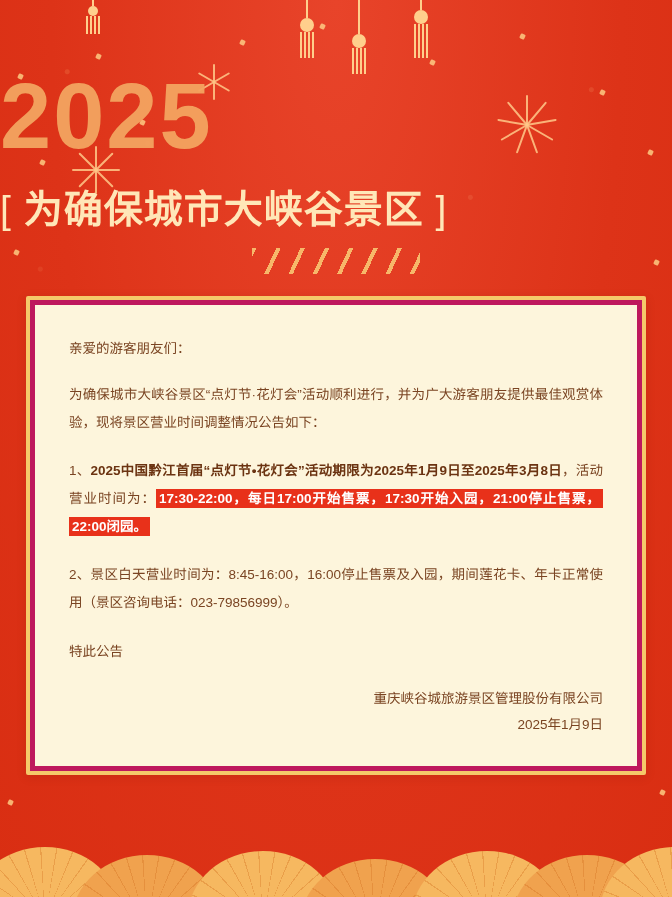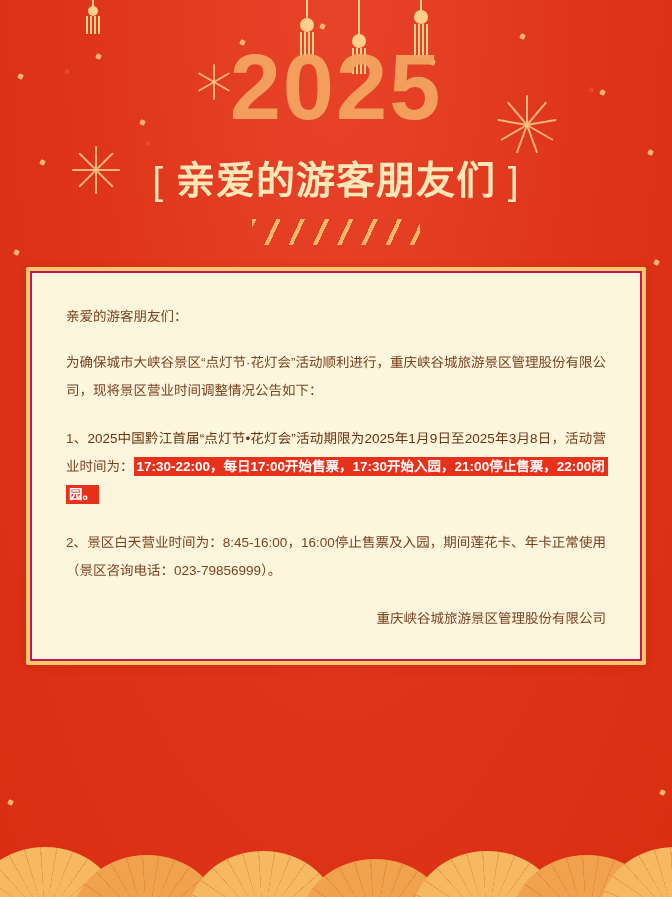--- a/index.html
+++ b/index.html
@@ -81,22 +81,22 @@
   .tassel .skirt {
     width: 16px;
     margin: 0 auto;
     height: 26px;
     background: repeating-linear-gradient(90deg,#ffcf8c 0 2px, transparent 2px 4px);
   }
 
   
   .header {
     position: relative;
-    padding-top: 44px;
-    text-align: center;
+    padding-top: 73px;
+    text-align: left;
   }
   .year {
     font-family: "Liberation Sans", "DejaVu Sans", sans-serif;
     font-size: 92px;
     font-weight: 700;
     letter-spacing: 2px;
     color: #f4a460;
     opacity: .95;
     line-height: .95;
     text-shadow: 0 0 1px rgba(0,0,0,.06);
@@ -131,33 +131,33 @@
   .card-wrap {
     position: relative;
     margin: 22px 26px 0;
     background: #f5c96a;
     padding: 4px;
     border-radius: 2px;
     box-shadow: 0 2px 10px rgba(120,20,0,.18);
   }
   .card {
     background: #fdf5dc;
-    border: 2px solid #be185d;
+    border: 5px solid #be185d;
     padding: 30px 34px 28px;
   }
   .card p {
     margin: 0 0 21px;
     font-size: 13.5px;
     line-height: 2.05;
     color: #7a4422;
     text-align: justify;
   }
   .card p.tight { margin-bottom: 18px; }
   .card .strong {
-    font-weight: 400;
+    font-weight: 700;
     color: #6b3311;
   }
   .hl {
     background: #e8311a;
     color: #ffffff;
     font-weight: 700;
     padding: 2px 3px;
     line-height: 2.05;
     box-decoration-break: clone;
     -webkit-box-decoration-break: clone;
@@ -267,43 +267,45 @@
 <div class="tassel" style="left:86px;">
   <div class="cord" style="height:6px;"></div>
     <div class="ball" style="width:10px;height:10px;"></div>
     <div class="skirt" style="height:18px;"></div>
 </div>
 
 <div class="header">
   <div class="year">2025</div>
   <div class="title-main">
     <span class="bracket">[</span>
-    <span>亲爱的游客朋友们</span>
+    <span>为确保城市大峡谷景区</span>
     <span class="bracket">]</span>
   </div>
   <div class="slashes"></div>
 </div>
 
 <div class="card-wrap">
   <div class="card">
 
     <p class="tight">亲爱的游客朋友们：</p>
 
-    <p>为确保城市大峡谷景区“点灯节·花灯会”活动顺利进行，重庆峡谷城旅游景区管理股份有限公司，现将景区营业时间调整情况公告如下：</p>
+    <p>为确保城市大峡谷景区“点灯节·花灯会”活动顺利进行，并为广大游客朋友提供最佳观赏体验，现将景区营业时间调整情况公告如下：</p>
 
     <p>
       <span>1、</span><span class="strong">2025中国黔江首届“点灯节•花灯会”活动期限为2025年1月9日至2025年3月8日</span><span>，活动营业时间为：</span><span class="hl">17:30-22:00，每日17:00开始售票，17:30开始入园，21:00停止售票，22:00闭园。</span>
     </p>
 
     <p>2、景区白天营业时间为：8:45-16:00，16:00停止售票及入园，期间莲花卡、年卡正常使用（景区咨询电话：023-79856999）。</p>
 
 
+    <p>特此公告</p>
 
     <div class="sign">
       <div>重庆峡谷城旅游景区管理股份有限公司</div>
+      <div>2025年1月9日</div>
     </div>
   </div>
 </div>
 
 <div class="footer-deco">
   <div class="fan light" style="left:-30px;">
       <div class="ribs"></div>
     </div>
   <div class="fan" style="left:72px; bottom:-30px;">
       <div class="ribs"></div>

